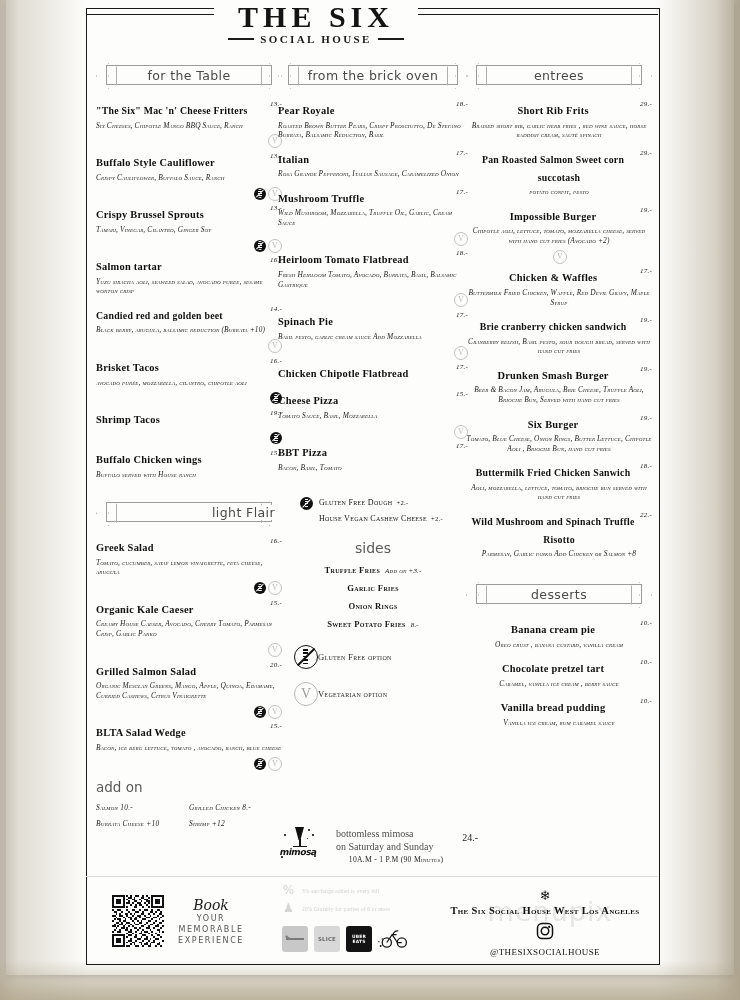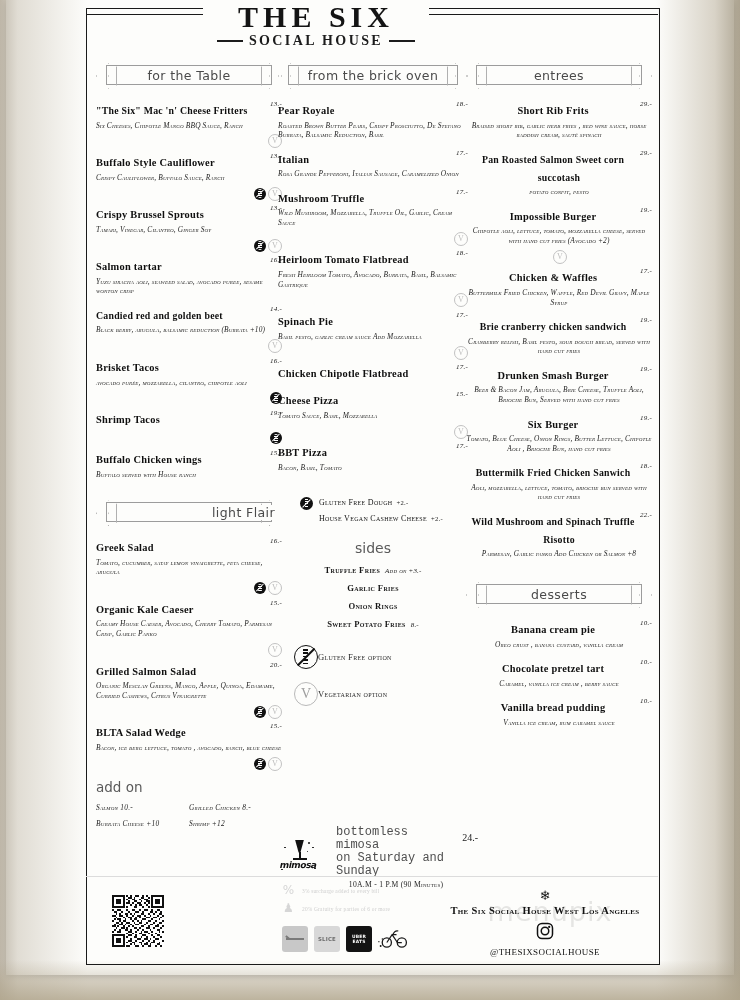--- a/index.html
+++ b/index.html
@@ -15,21 +15,21 @@
   .shadow-b{position:absolute;left:0;bottom:0;width:740px;height:40px;
             background:linear-gradient(180deg,rgba(190,182,166,0) 0%,rgba(176,165,140,.8) 100%);}
 
   
   #masthead{position:absolute;left:86px;top:2px;width:460px;text-align:center;}
   .logo-wrap{display:inline-block;background:#fdfdfb;padding:0 14px;position:relative;z-index:3;}
   .logo-main{font-family:"Liberation Serif",serif;font-weight:bold;font-size:30px;letter-spacing:5px;
              color:#141414;line-height:30px;}
   .logo-rule{display:flex;align-items:center;justify-content:center;gap:6px;margin-top:1px;}
   .logo-rule .ln{height:1.2px;width:26px;background:#1c1c1c;}
-  .logo-sub{font-size:14px;letter-spacing:2.4px;color:#1c1c1c;font-weight:bold;}
+  .logo-sub{font-size:11px;letter-spacing:2.4px;color:#1c1c1c;font-weight:bold;}
   .top-rule{position:absolute;left:86px;top:14px;width:572px;height:0;border-top:1.4px solid #1a1a1a;z-index:1;}
 
   
   .col{position:absolute;top:60px;}
   #col1{left:96px;width:186px;}
   #col2{left:278px;width:190px;}
   #col3{left:466px;width:186px;}
 
   
   .ribbon{position:relative;height:30px;margin:0 auto 10px auto;display:flex;align-items:center;justify-content:center;}
@@ -105,21 +105,21 @@
   #mimosa{position:absolute;left:278px;top:826px;width:200px;display:flex;align-items:center;gap:6px;}
   .mim-logo{width:52px;height:38px;position:relative;flex:none;}
   .mim-logo .glass{position:absolute;left:17px;top:1px;width:9px;height:13px;background:#111;
                    clip-path:polygon(0 0,100% 0,60% 100%,40% 100%);}
   .mim-logo .stem{position:absolute;left:21px;top:13px;width:1.6px;height:7px;background:#111;}
   .mim-logo .base{position:absolute;left:15px;top:19.5px;width:14px;height:1.8px;background:#111;}
   .mim-logo .word{position:absolute;left:2px;top:21px;font-family:"DejaVu Sans",sans-serif;font-weight:bold;
                   font-size:9px;color:#111;transform:skewX(-12deg);letter-spacing:-.5px;}
   .mim-logo .sp{position:absolute;border-radius:50%;background:#111;}
   .mim-txt{flex:1;}
-  .mim-l1{font-family:Liberation Mono, monospace;font-size:12px;color:#4e4e4e;line-height:13px;}
+  .mim-l1{font-family:Liberation Serif, serif;font-size:10px;color:#4e4e4e;line-height:13px;}
   .mim-l2{font-family:"Liberation Serif",serif;font-variant:small-caps;font-size:7.6px;color:#1c1c1c;
           text-align:center;margin-top:2px;letter-spacing:.3px;}
   .mim-price{font-family:"Liberation Serif",serif;font-size:10px;color:#1a1a1a;align-self:flex-start;margin-top:6px;}
 
   
   #footnotes{position:absolute;left:282px;top:884px;width:170px;}
   #footnotes .fr{display:flex;align-items:center;gap:7px;margin-bottom:5px;}
   #footnotes .ic{width:13px;height:13px;flex:none;color:#d6d6d6;font-family:"DejaVu Sans",sans-serif;
                  font-size:12px;line-height:13px;text-align:center;}
   #footnotes .tx{font-family:"Liberation Serif",serif;font-size:5.4px;color:#cfcfcf;letter-spacing:.2px;}
@@ -657,20 +657,26 @@
           <rect x="21" y="27" width="1" height="1"></rect>
           <rect x="25" y="27" width="2" height="1"></rect>
         <rect x="8" y="28" width="2" height="1"></rect>
           <rect x="13" y="28" width="2" height="1"></rect>
           <rect x="17" y="28" width="1" height="1"></rect>
           <rect x="20" y="28" width="2" height="1"></rect>
           <rect x="24" y="28" width="1" height="1"></rect>
           <rect x="27" y="28" width="1" height="1"></rect>
       </g>
     </svg>
+    <div class="bookwrap">
+      <div class="book-h">Book</div>
+      <div class="book-l">YOUR</div>
+      <div class="book-l">MEMORABLE</div>
+      <div class="book-l">EXPERIENCE</div>
+    </div>
   </div>
 
   <div id="partners">
     <div class="plogo pm">
         <span class="bar"></span>
       </div>
     <div class="plogo slice">
       <span class="ptxt">SLICE</span>
     </div>
     <div class="plogo uber">

